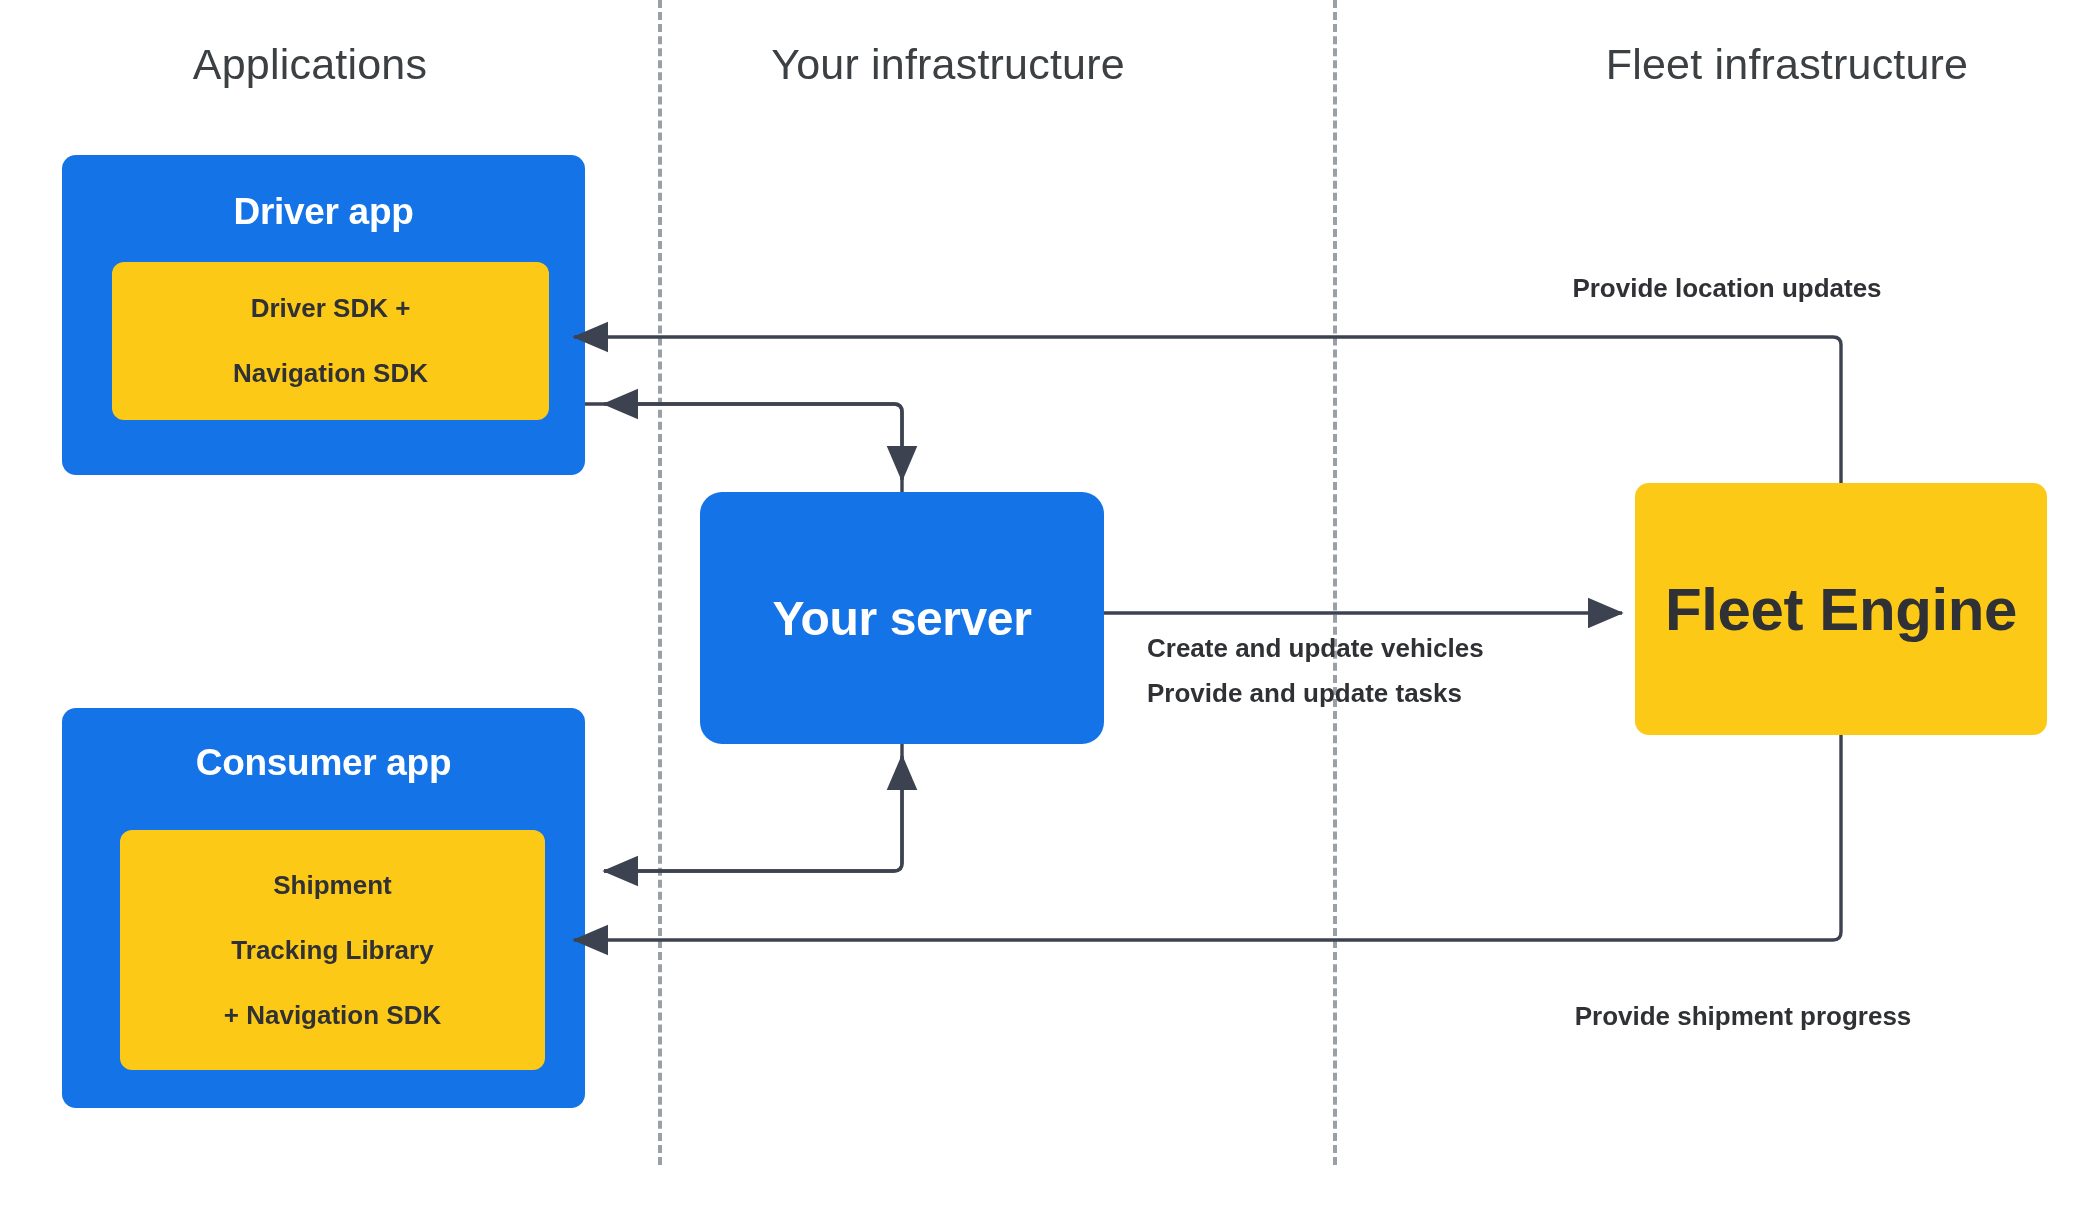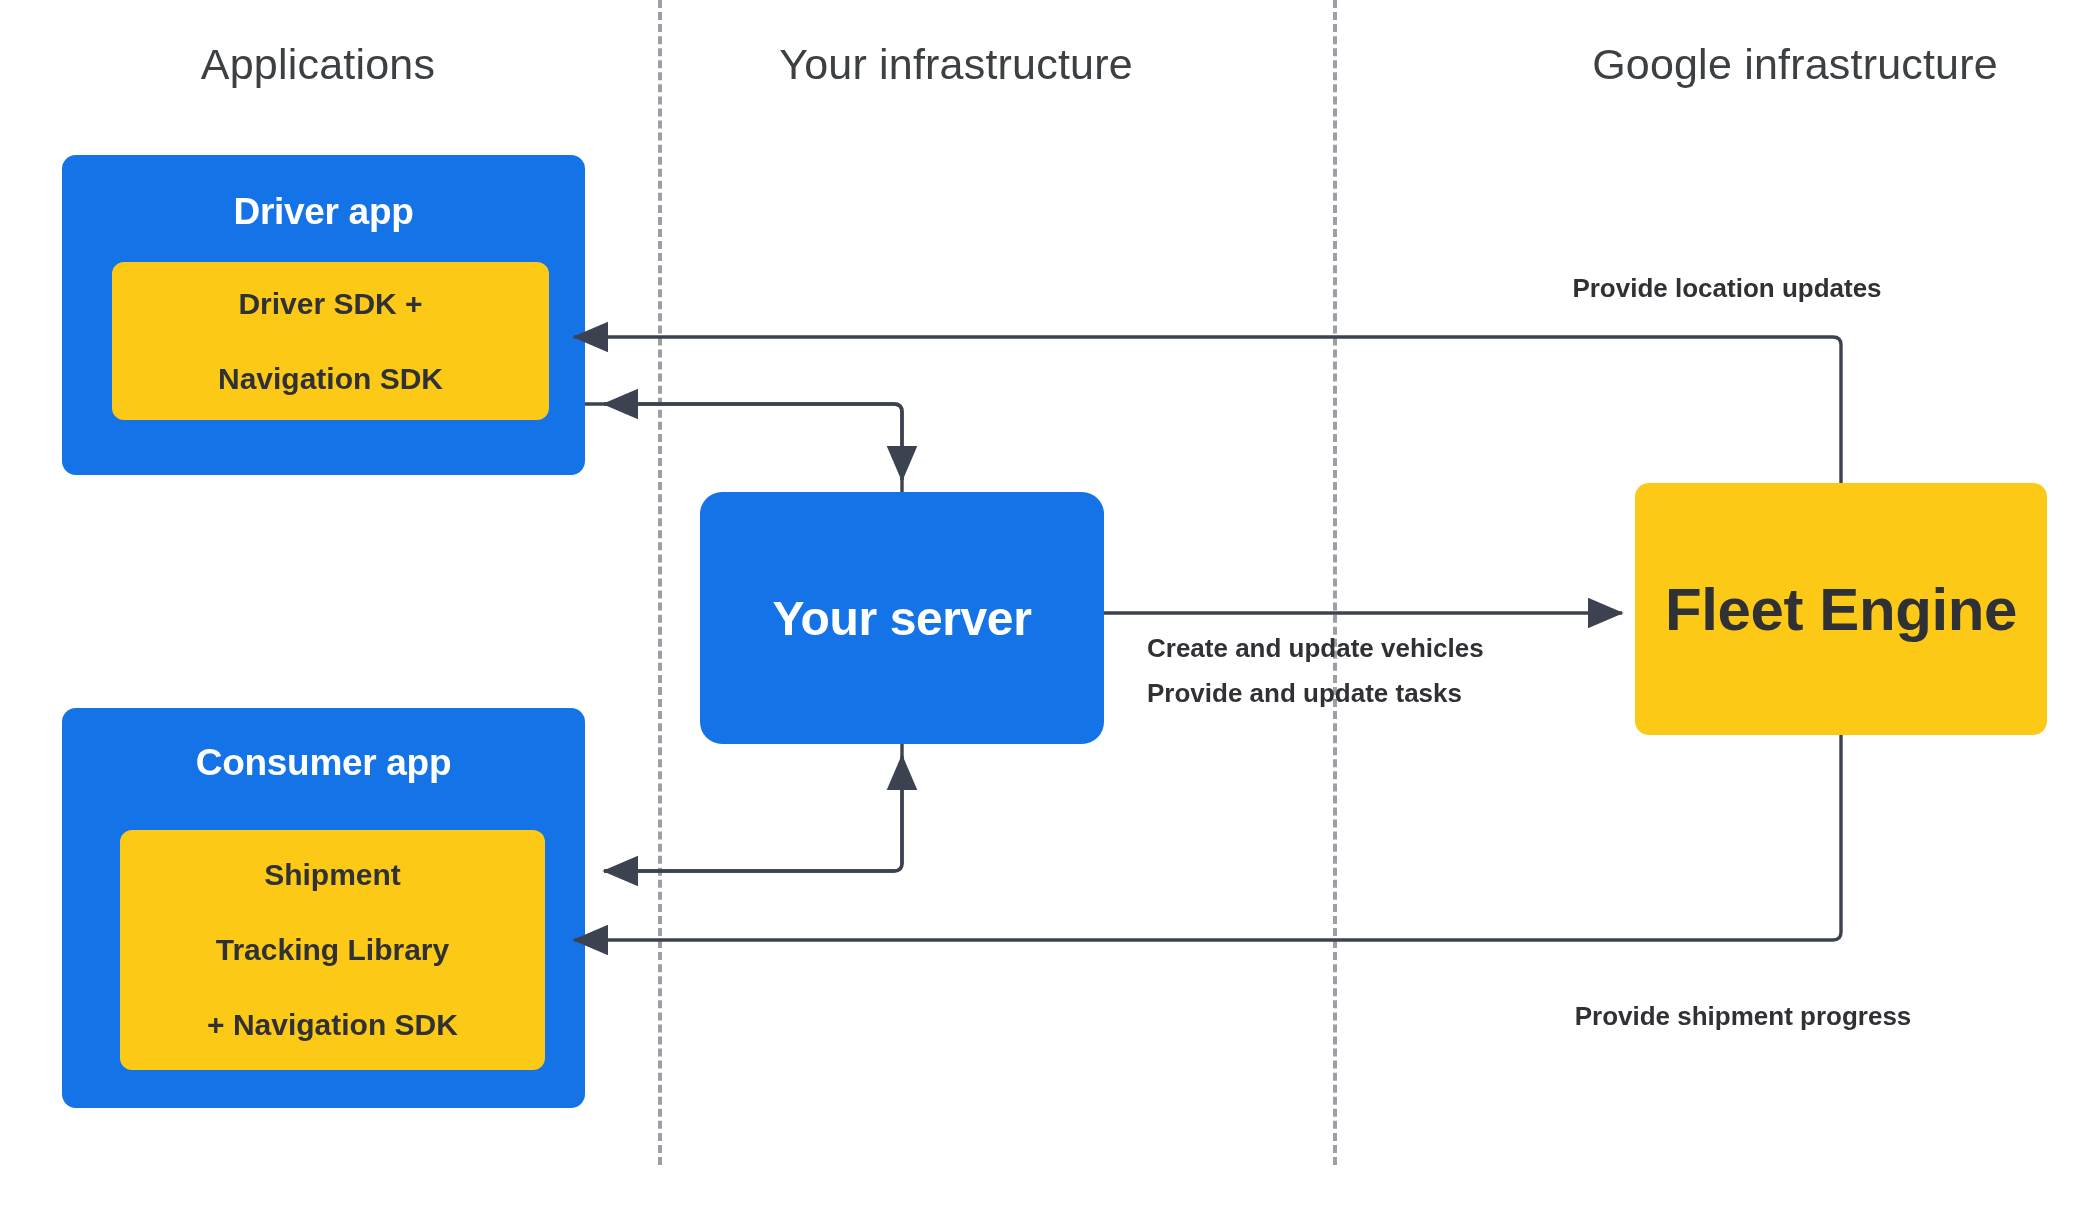--- a/index.html
+++ b/index.html
@@ -22,21 +22,20 @@
   
   .col-header {
     position: absolute;
     font-size: 43px;
     font-weight: 300;
     color: #3c4043;
     letter-spacing: 0.2px;
     white-space: nowrap;
     text-align: left;
     transform: translateX(-50%);
-    margin-left: 8px;
   }
 
   
   .divider {
     position: absolute;
     top: 0;
     width: 0;
     border-left: 4px dashed #9aa0a6;
     height: 1165px;
   }
@@ -67,21 +66,21 @@
     border-radius: 12px;
     display: flex;
     align-items: center;
     justify-content: center;
     box-sizing: border-box;
   }
   .sdk-card span {
     display: block;
     text-align: center;
     color: #303134;
-    font-size: 30px;
+    font-size: 26px;
     font-weight: 700;
     line-height: 1.25;
     padding: 0 8px;
   }
 
   
   .server-card {
     position: absolute;
     background: #1473e6;
     border-radius: 22px;
@@ -137,21 +136,21 @@
 </style>
 </head>
 <body>
 
 <div id="stage">
 
   <div class="col-header" style="left:310px; top:40px;">Applications</div>
 
   <div class="col-header" style="left:948px; top:40px;">Your infrastructure</div>
 
-  <div class="col-header" style="left:1787px; top:40px;">Google infrastructure</div>
+  <div class="col-header" style="left:1787px; top:40px;">Fleet infrastructure</div>
 
   <div class="divider" style="left:658px;"></div>
   <div class="divider" style="left:1333px;"></div>
 
   <div class="app-card" style="left:62px; top:155px; width:523px; height:320px;">
     <div class="app-title" style="top:36px;">Driver app</div>
   </div>
   <div class="sdk-card" style="left:112px; top:262px; width:437px; height:158px;">
     <span><span>Driver SDK +</span><br><span>Navigation SDK</span></span>
   </div>

